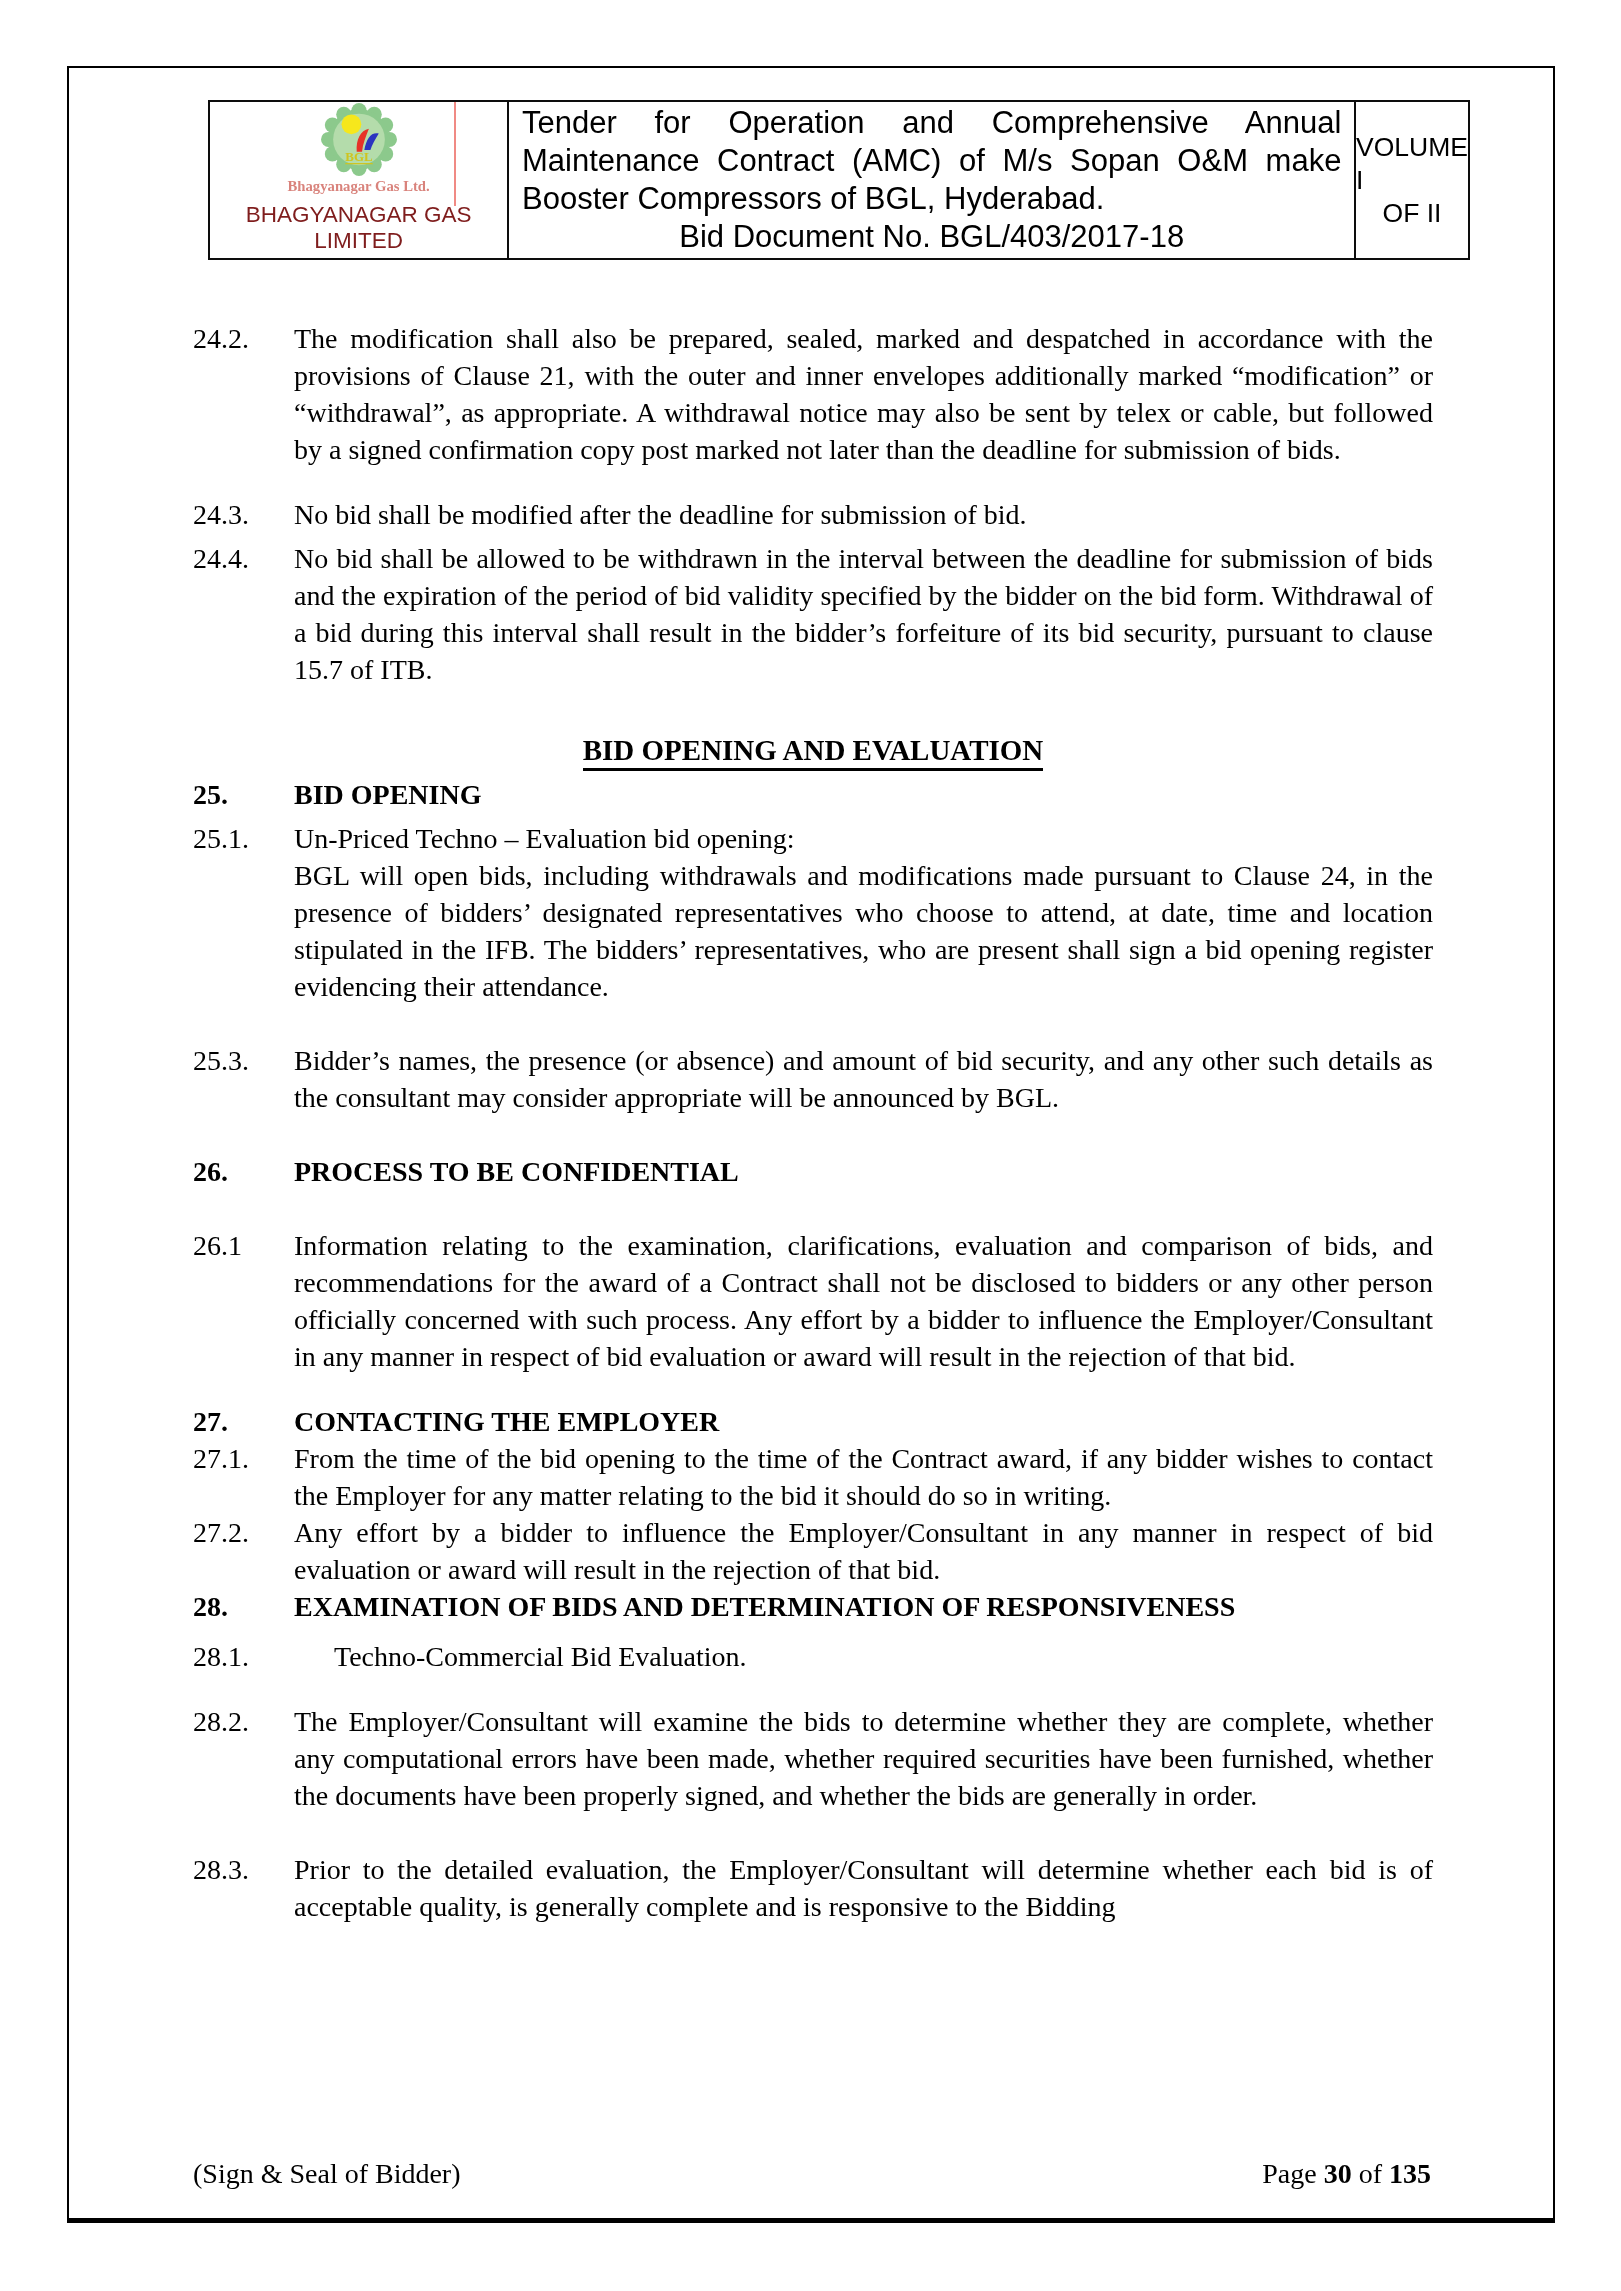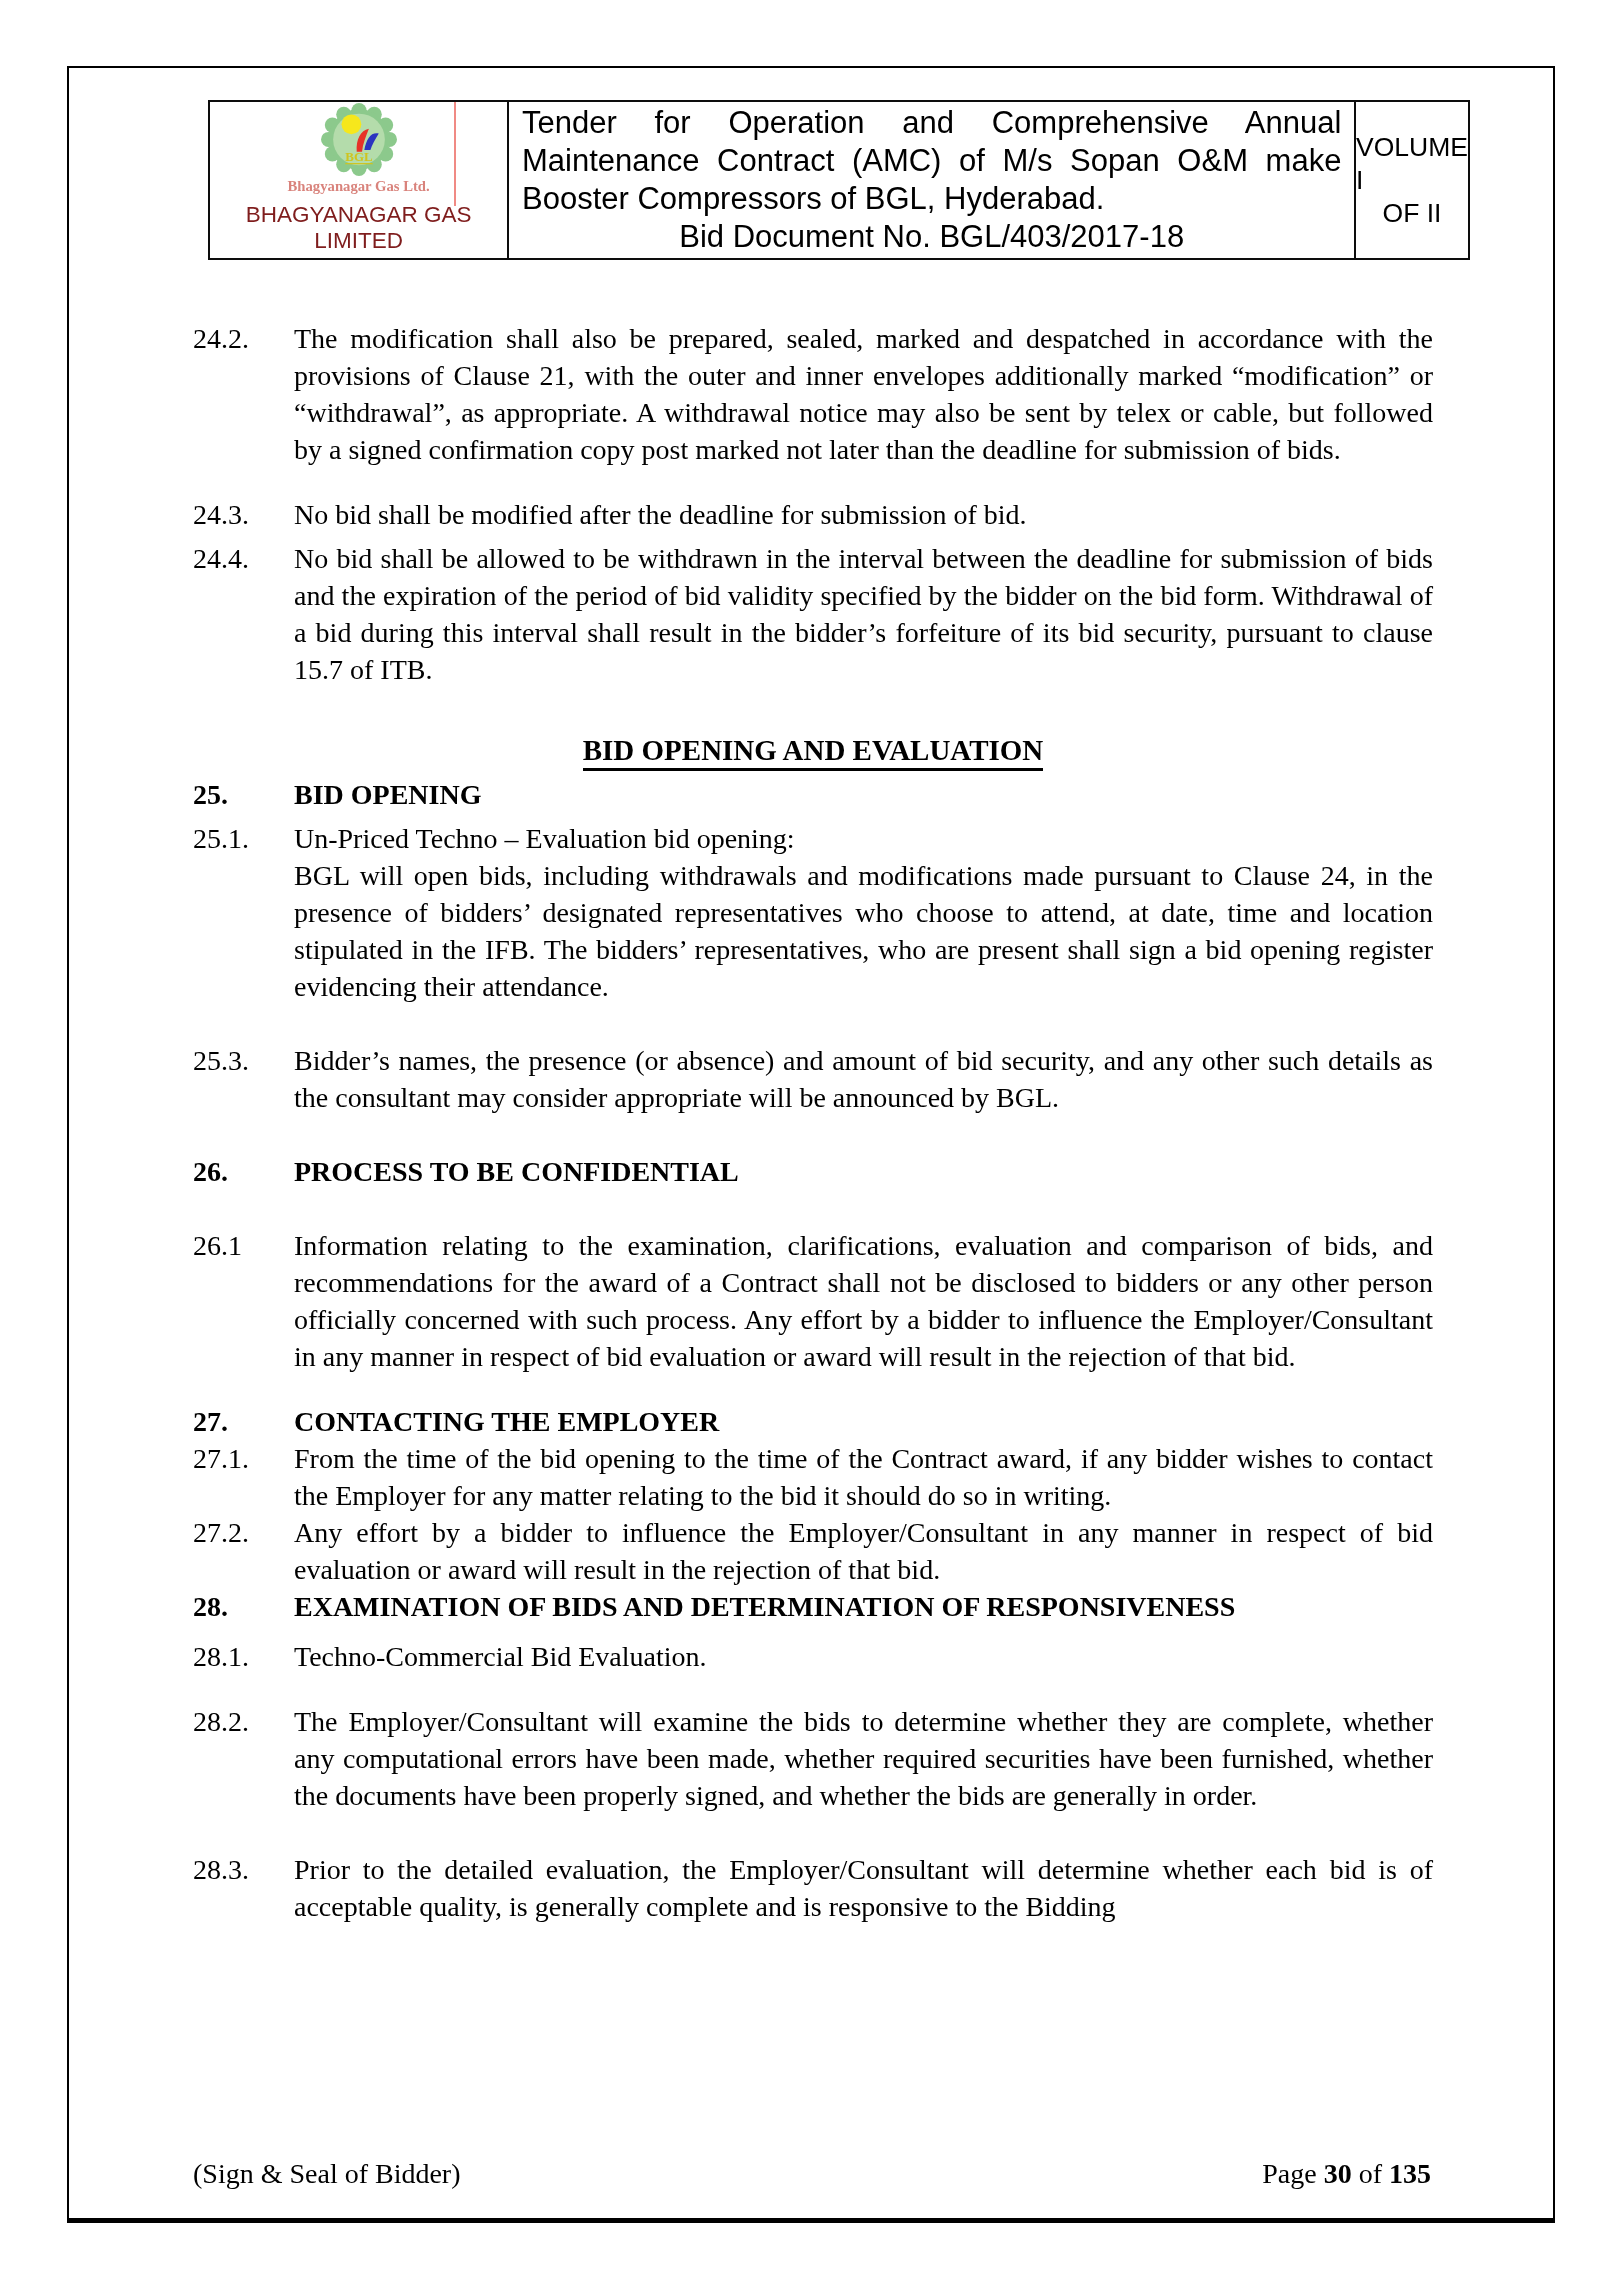--- a/index.html
+++ b/index.html
@@ -53,21 +53,21 @@
   }
   .row{display:flex;}
   .num{width:101px;flex:none;}
   .bodycol{flex:1;min-width:0;}
   .clause-text{text-align:justify;}
   .heading-text{font-weight:bold;}
   .section-title{text-align:center;font-weight:bold;font-size:29px;}
   .section-title .underline{border-bottom:3.9px solid #000;padding-bottom:2px;}
   .gap-none{margin-top:0px;}
   .gap-xs{margin-top:6.9px;}
-  .gap-sm{margin-top:13.7px;}
+  .gap-sm{margin-top:13.7px;gap:40px;}
   .gap-md{margin-top:28px;}
   .gap-lg{margin-top:37px;}
   .gap-xl{margin-top:44px;}
   
   .footer{
     position:absolute;left:124px;right:122px;bottom:27.4px;
     display:flex;justify-content:space-between;font-size:28px;line-height:35px;
   }
   .footer b{font-weight:bold;}
 </style>

